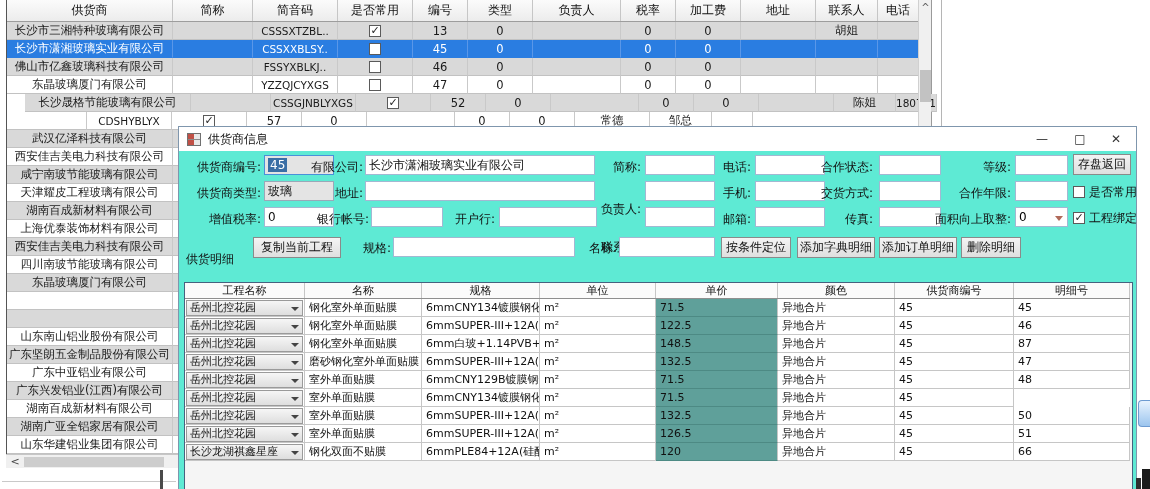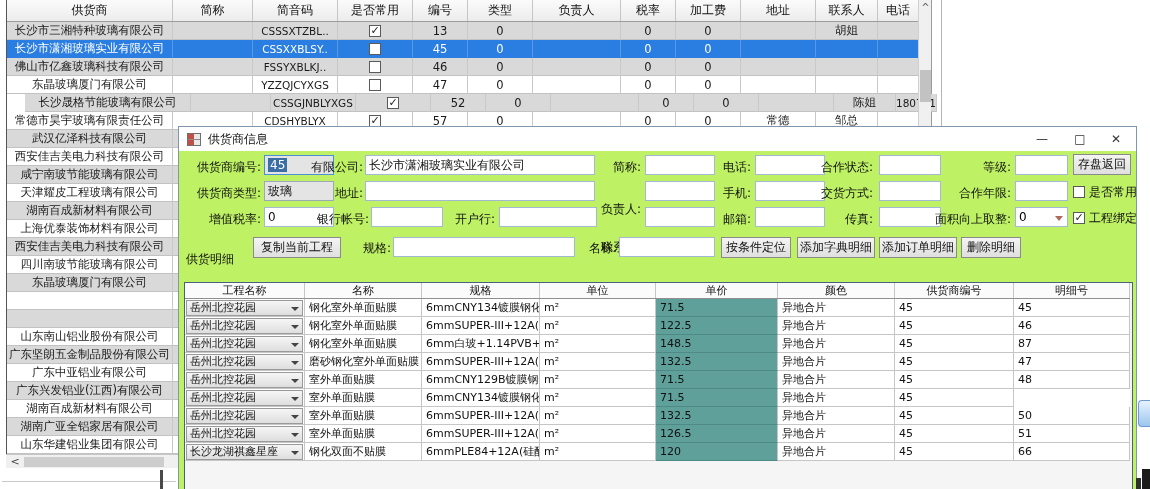--- a/index.html
+++ b/index.html
@@ -44,21 +44,21 @@
     background:#fff; border:1px solid #7f96ad; }
   #titlebar { position:absolute; left:0; top:0; width:100%; height:24px; background:#fff;
     display:flex; align-items:center; }
   #title-icon { width:14px; height:13px; margin-left:8px; border:1px solid #707070;
     background:linear-gradient(90deg,#c05046 0 6px,#e8e8e8 6px); position:relative; }
   #title-icon:after { content:""; position:absolute; left:0; top:5px; width:12px; height:1px; background:#8a8a8a; }
   #title-text { margin-left:7px; font-size:12px; color:#111; }
   .winbtn { position:absolute; top:0; width:36px; height:24px; text-align:center; line-height:24px;
     font-size:12px; color:#333; }
   #btn-min { right:76px; } #btn-max { right:38px; } #btn-close { right:2px; }
-  #client { position:absolute; left:0; top:24px; width:957px; height:338px; background:#bef264; }
+  #client { position:absolute; left:0; top:24px; width:957px; height:338px; background:#5eead4; }
 
   .dlab { position:absolute; height:20px; font-size:12px; color:#111; text-align:right;
     line-height:20px; white-space:nowrap; overflow:hidden; }
   .dinp { position:absolute; height:20px; background:#fff; border:1px solid #a3b8d2;
     font-size:12px; color:#111; line-height:18px; padding:0 3px; overflow:hidden; white-space:nowrap; }
   .dinp.dis { background:#e4e4e4; border-color:#9aa8b8; }
   .dinp.fsel { background:#e4e4e4; border-color:#4a90d9; }
   .dinp.fsel span { background:#3a6ea5; color:#fff; padding:0 2px; }
   .dbtn { position:absolute; height:21px; background:linear-gradient(#f4f4f4,#dfdfdf);
     border:1px solid #8a8a8a; font-size:12px; color:#111; text-align:center; line-height:19px;
@@ -195,21 +195,20 @@
           <div class="bgcell" style="width: 55px;">52</div>
           <div class="bgcell" style="width: 65px;">0</div>
           <div class="bgcell" style="width: 88px;"></div>
           <div class="bgcell" style="width: 55px;">0</div>
           <div class="bgcell" style="width: 65px;">0</div>
           <div class="bgcell" style="width: 75px;"></div>
           <div class="bgcell" style="width: 62px;">陈姐</div>
           <div class="bgcell codecell" style="width: 41px;">180751</div>
         </div>
         <div class="bgrow" style="top: 112px; background: rgb(255, 255, 255);">
-          <div class="bgcell" style="width: 166px;">常德市昊宇玻璃有限责任公司</div>
           <div class="bgcell" style="width: 80px;"></div>
           <div class="bgcell codecell" style="width: 85px;">CDSHYBLYX</div>
           <div class="bgcell" style="width: 75px;">
             <div class="cb">✓</div>
           </div>
           <div class="bgcell" style="width: 55px;">57</div>
           <div class="bgcell" style="width: 65px;">0</div>
           <div class="bgcell" style="width: 88px;"></div>
           <div class="bgcell" style="width: 55px;">0</div>
           <div class="bgcell" style="width: 65px;">0</div>

